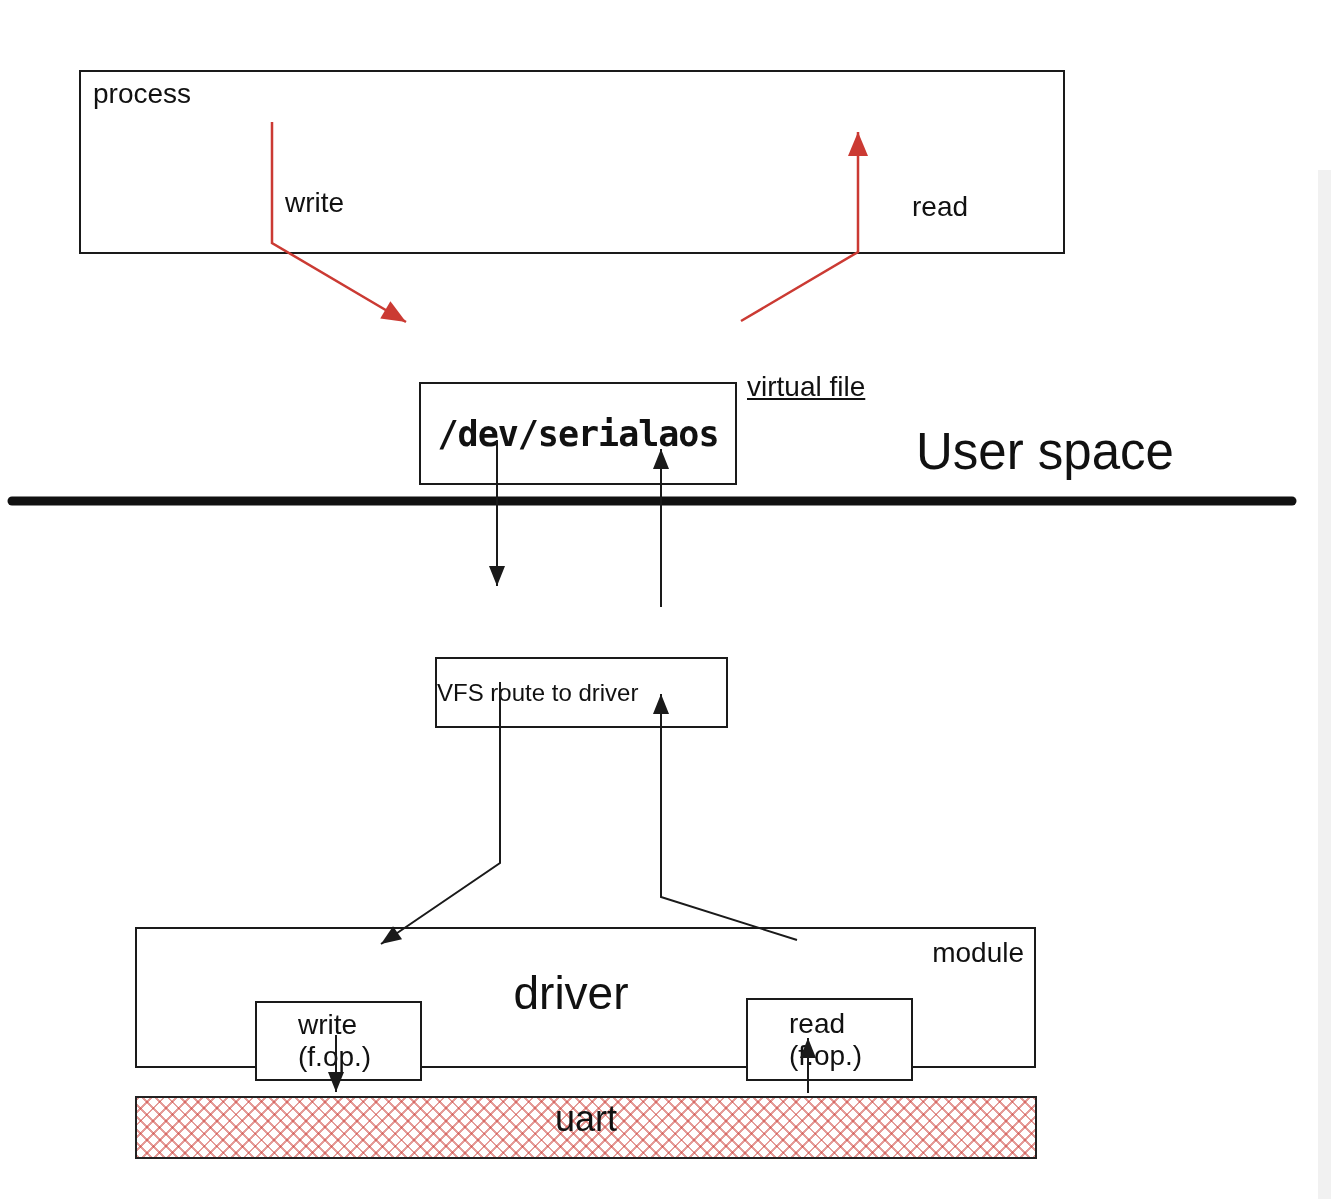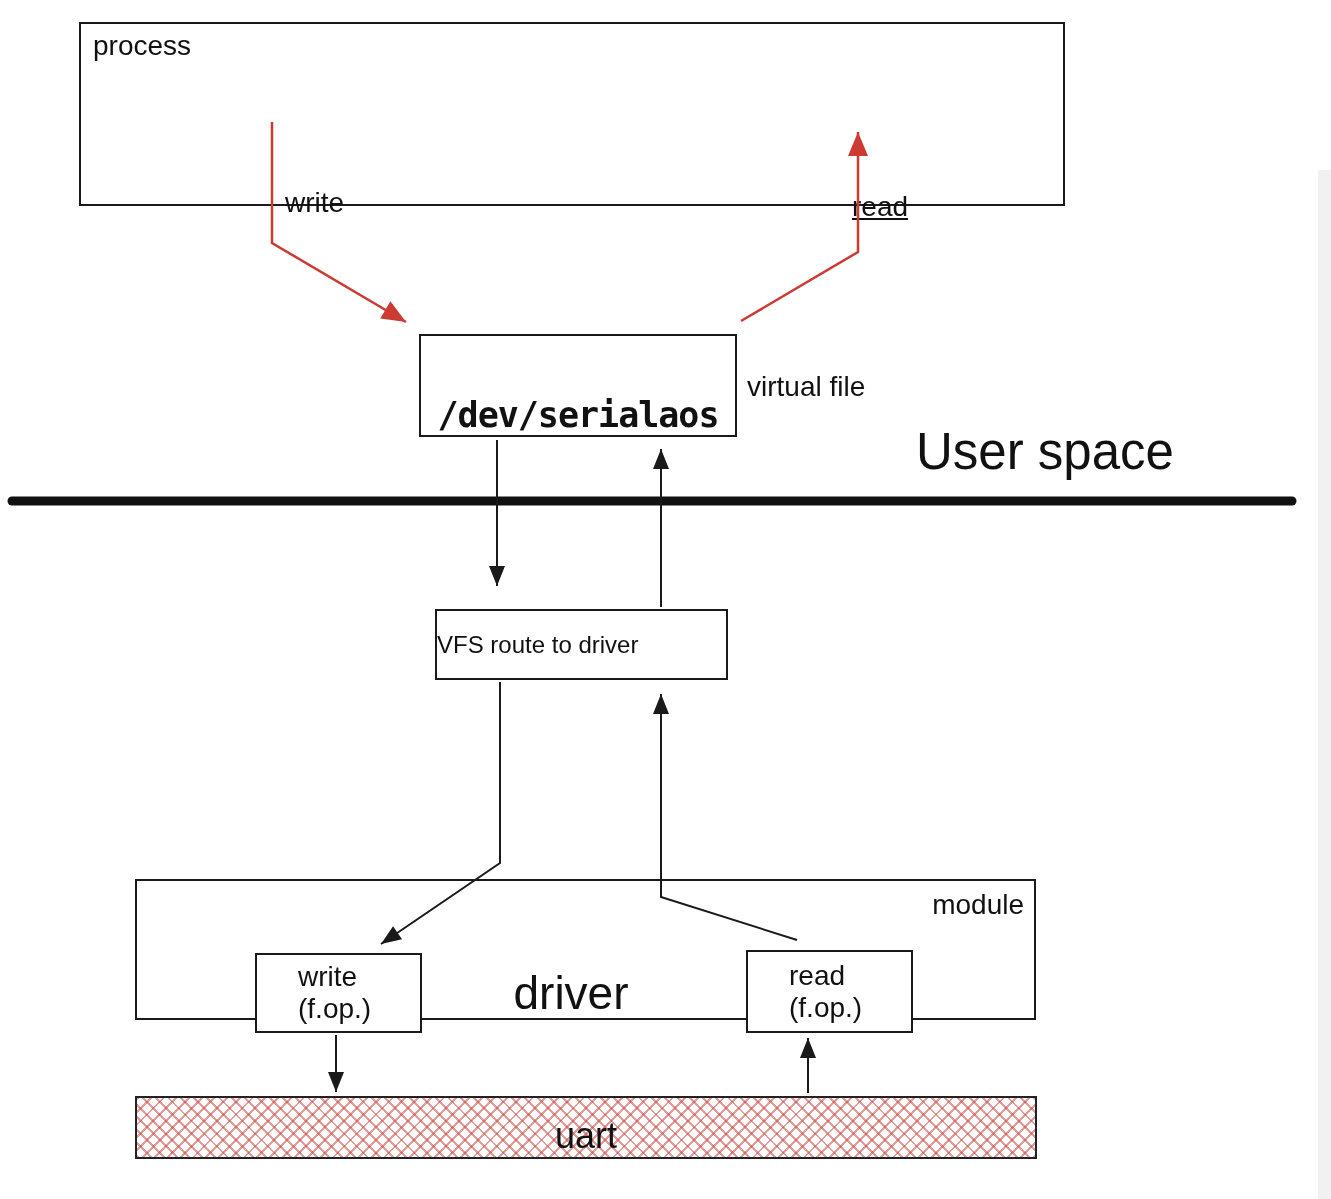--- a/index.html
+++ b/index.html
@@ -15,31 +15,32 @@
     background: #ffffff;
     font-family: "Liberation Sans", sans-serif;
     color: #111111;
     overflow: hidden;
   }
   .box {
     position: absolute;
     border: 2.5px solid var(--ink);
     background: #ffffff;
     box-sizing: border-box;
+    margin-top: 48px;
   }
   .process-box { left: 79px; top: 22px; width: 986px; height: 184px; }
   .corner-label {
     position: absolute;
     font-size: 28px;
     line-height: 1.15;
   }
   .process-box .corner-label { left: 12px; top: 6px; }
   .dev-box {
     left: 419px; top: 334px; width: 318px; height: 103px;
-    display: flex; align-items: flex-end; justify-content: center;
+    display: flex; align-items: center; justify-content: center;
   }
   .dev-box span {
     font-family: "DejaVu Sans Mono", monospace;
     font-weight: bold;
     font-size: 35px;
     letter-spacing: -1px;
   }
   .vfs-box {
     left: 435px; top: 609px; width: 293px; height: 71px;
     display: flex; align-items: center; justify-content: flex-start;
@@ -62,27 +63,27 @@
   }
   .uart-bar {
     position: absolute;
     left: 135px; top: 1096px; width: 902px; height: 63px;
     border: 2.5px solid #222222;
     box-sizing: border-box;
     background:
       repeating-linear-gradient(45deg,  var(--hatch-red) 0 2px, transparent 2px 9px),
       repeating-linear-gradient(-45deg, var(--hatch-red) 0 2px, transparent 2px 9px),
       #ffffff;
-    display: flex; align-items: flex-end; justify-content: center;
+    display: flex; align-items: flex-start; justify-content: center;
   }
   .uart-bar span { font-size: 36px; color: #111111; }
   .float-label { position: absolute; font-size: 28px; line-height: 1.15; white-space: nowrap; margin-top: 31px; }
   .write-label { left: 285px; top: 156px; }
-  .read-label  { left: 852px; top: 160px; text-decoration: underline; }
-  .virtual-file-label { left: 747px; top: 340px; }
+  .read-label  { left: 912px; top: 160px; }
+  .virtual-file-label { left: 747px; top: 340px; text-decoration: underline; }
   .space-label { position: absolute; font-size: 51px; line-height: 1.1; white-space: nowrap; }
   .user-space-label   { left: 916px; top: 424px; }
   .kernel-space-label { left: 906px; top: 536px; }
   .right-shade {
     position: absolute;
     left: 1318px; top: 170px; width: 13px; height: 1029px;
     background: #f1f1f1;
   }
   svg.connectors {
     position: absolute; left: 0; top: 0;

